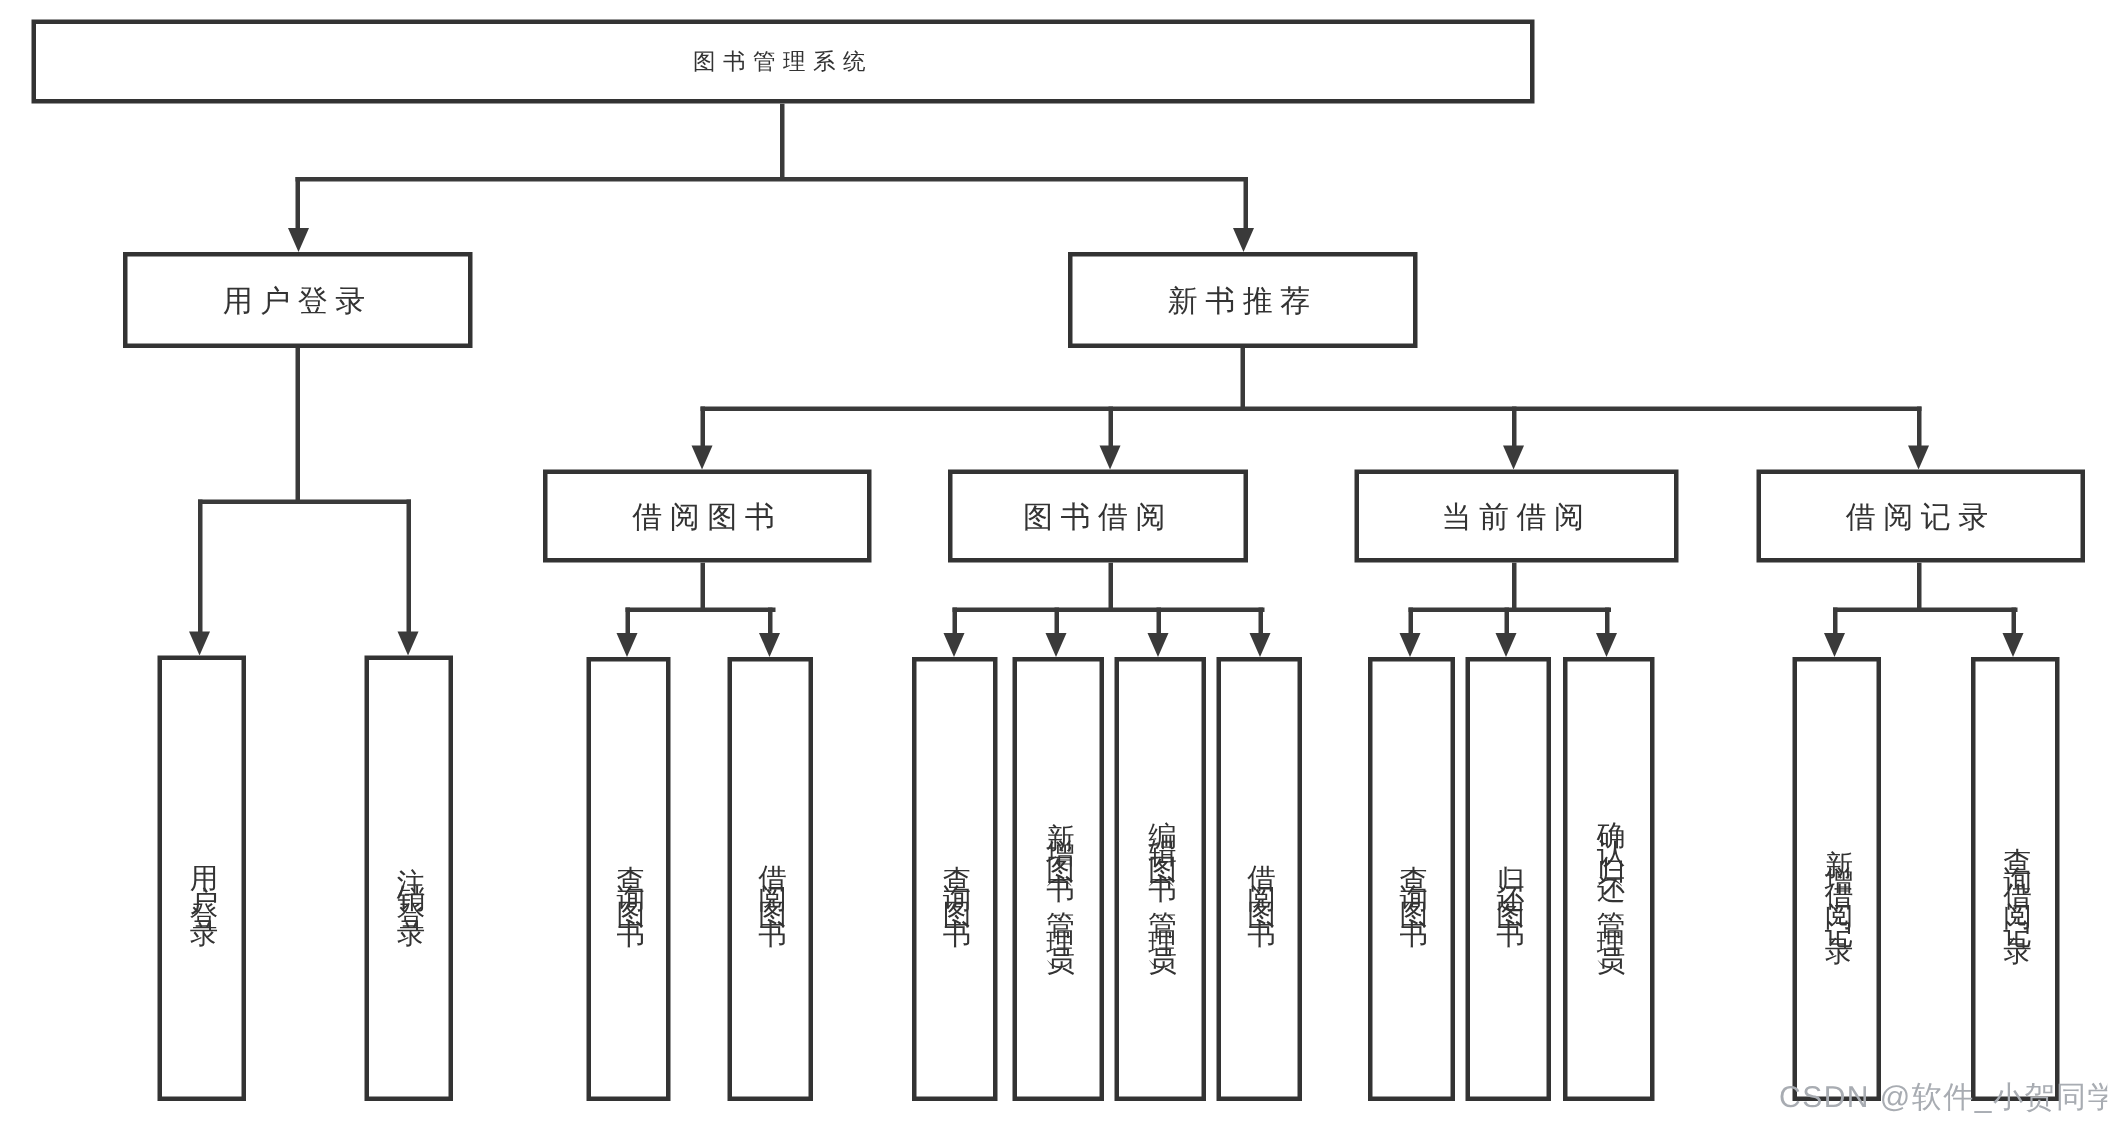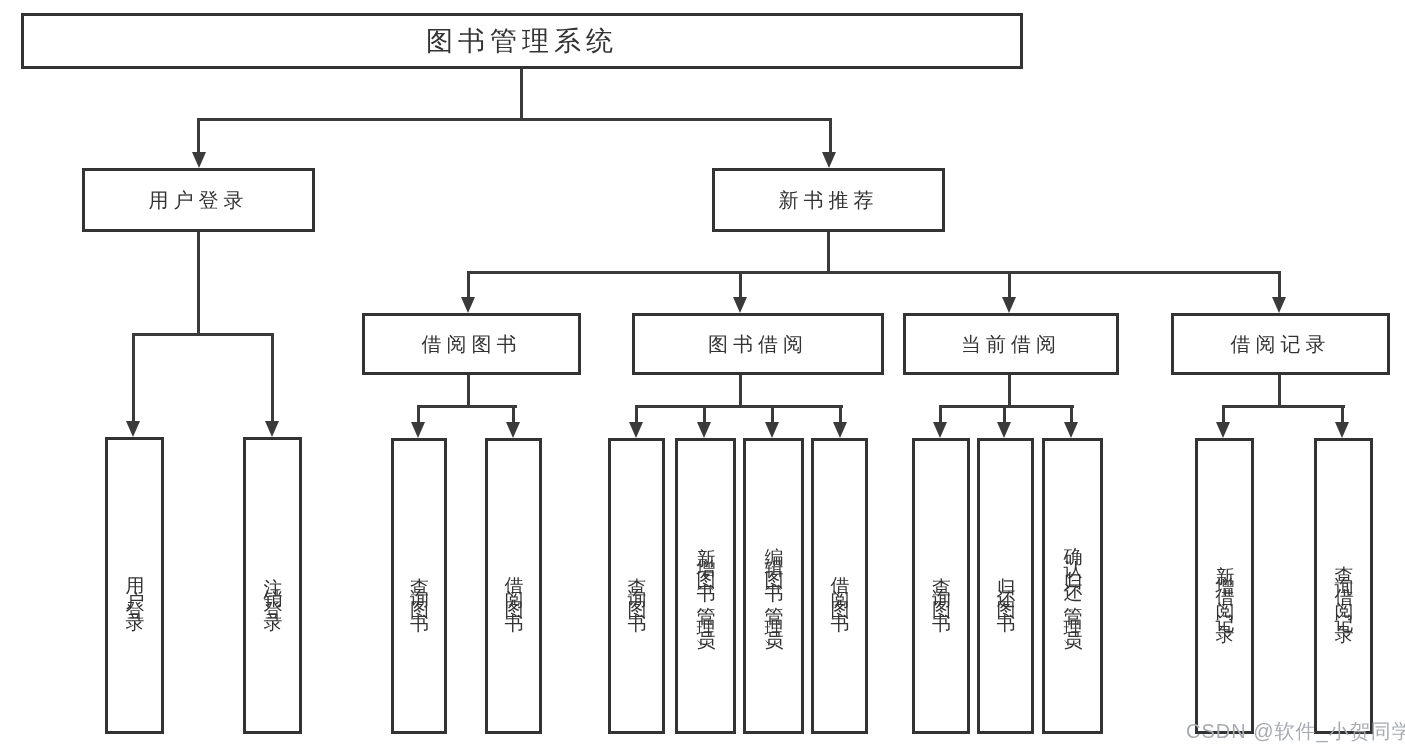--- a/index.html
+++ b/index.html
@@ -36,21 +36,21 @@
     align-items: center;
     justify-content: center;
     color: #333333;
   }
   .hlabel {
     font-size: 20px;
     letter-spacing: 5px;
     white-space: nowrap;
   }
   .root-box .hlabel {
-    font-size: 27px;
+    font-size: 15px;
     text-align: center;
   }
   .vlabel {
     writing-mode: vertical-lr;
     text-orientation: mixed;
     font-size: 19px;
     letter-spacing: 12px;
     line-height: 1.1;
     white-space: nowrap;
   }
@@ -135,21 +135,21 @@
   <div class="box" style="left:82px;top:168px;width:233px;height:64px">
     <span class="hlabel">用户登录</span>
   </div>
   <div class="box" style="left:712px;top:168px;width:233px;height:64px">
     <span class="hlabel">新书推荐</span>
   </div>
 
   <div class="box" style="left:362px;top:313px;width:219px;height:62px">
     <span class="hlabel">借阅图书</span>
   </div>
-  <div class="box" style="left:632px;top:313px;width:252px;height:62px">
+  <div class="box" style="left:632px;top:313px;width:200px;height:62px">
     <span class="hlabel">图书借阅</span>
   </div>
   <div class="box" style="left:1171px;top:313px;width:219px;height:62px">
     <span class="hlabel">借阅记录</span>
   </div>
   <div class="box" style="left:903px;top:313px;width:216px;height:62px">
     <span class="hlabel">当前借阅</span>
   </div>
 
   <div class="box" style="left:105px;top:437px;width:59px;height:297px">

